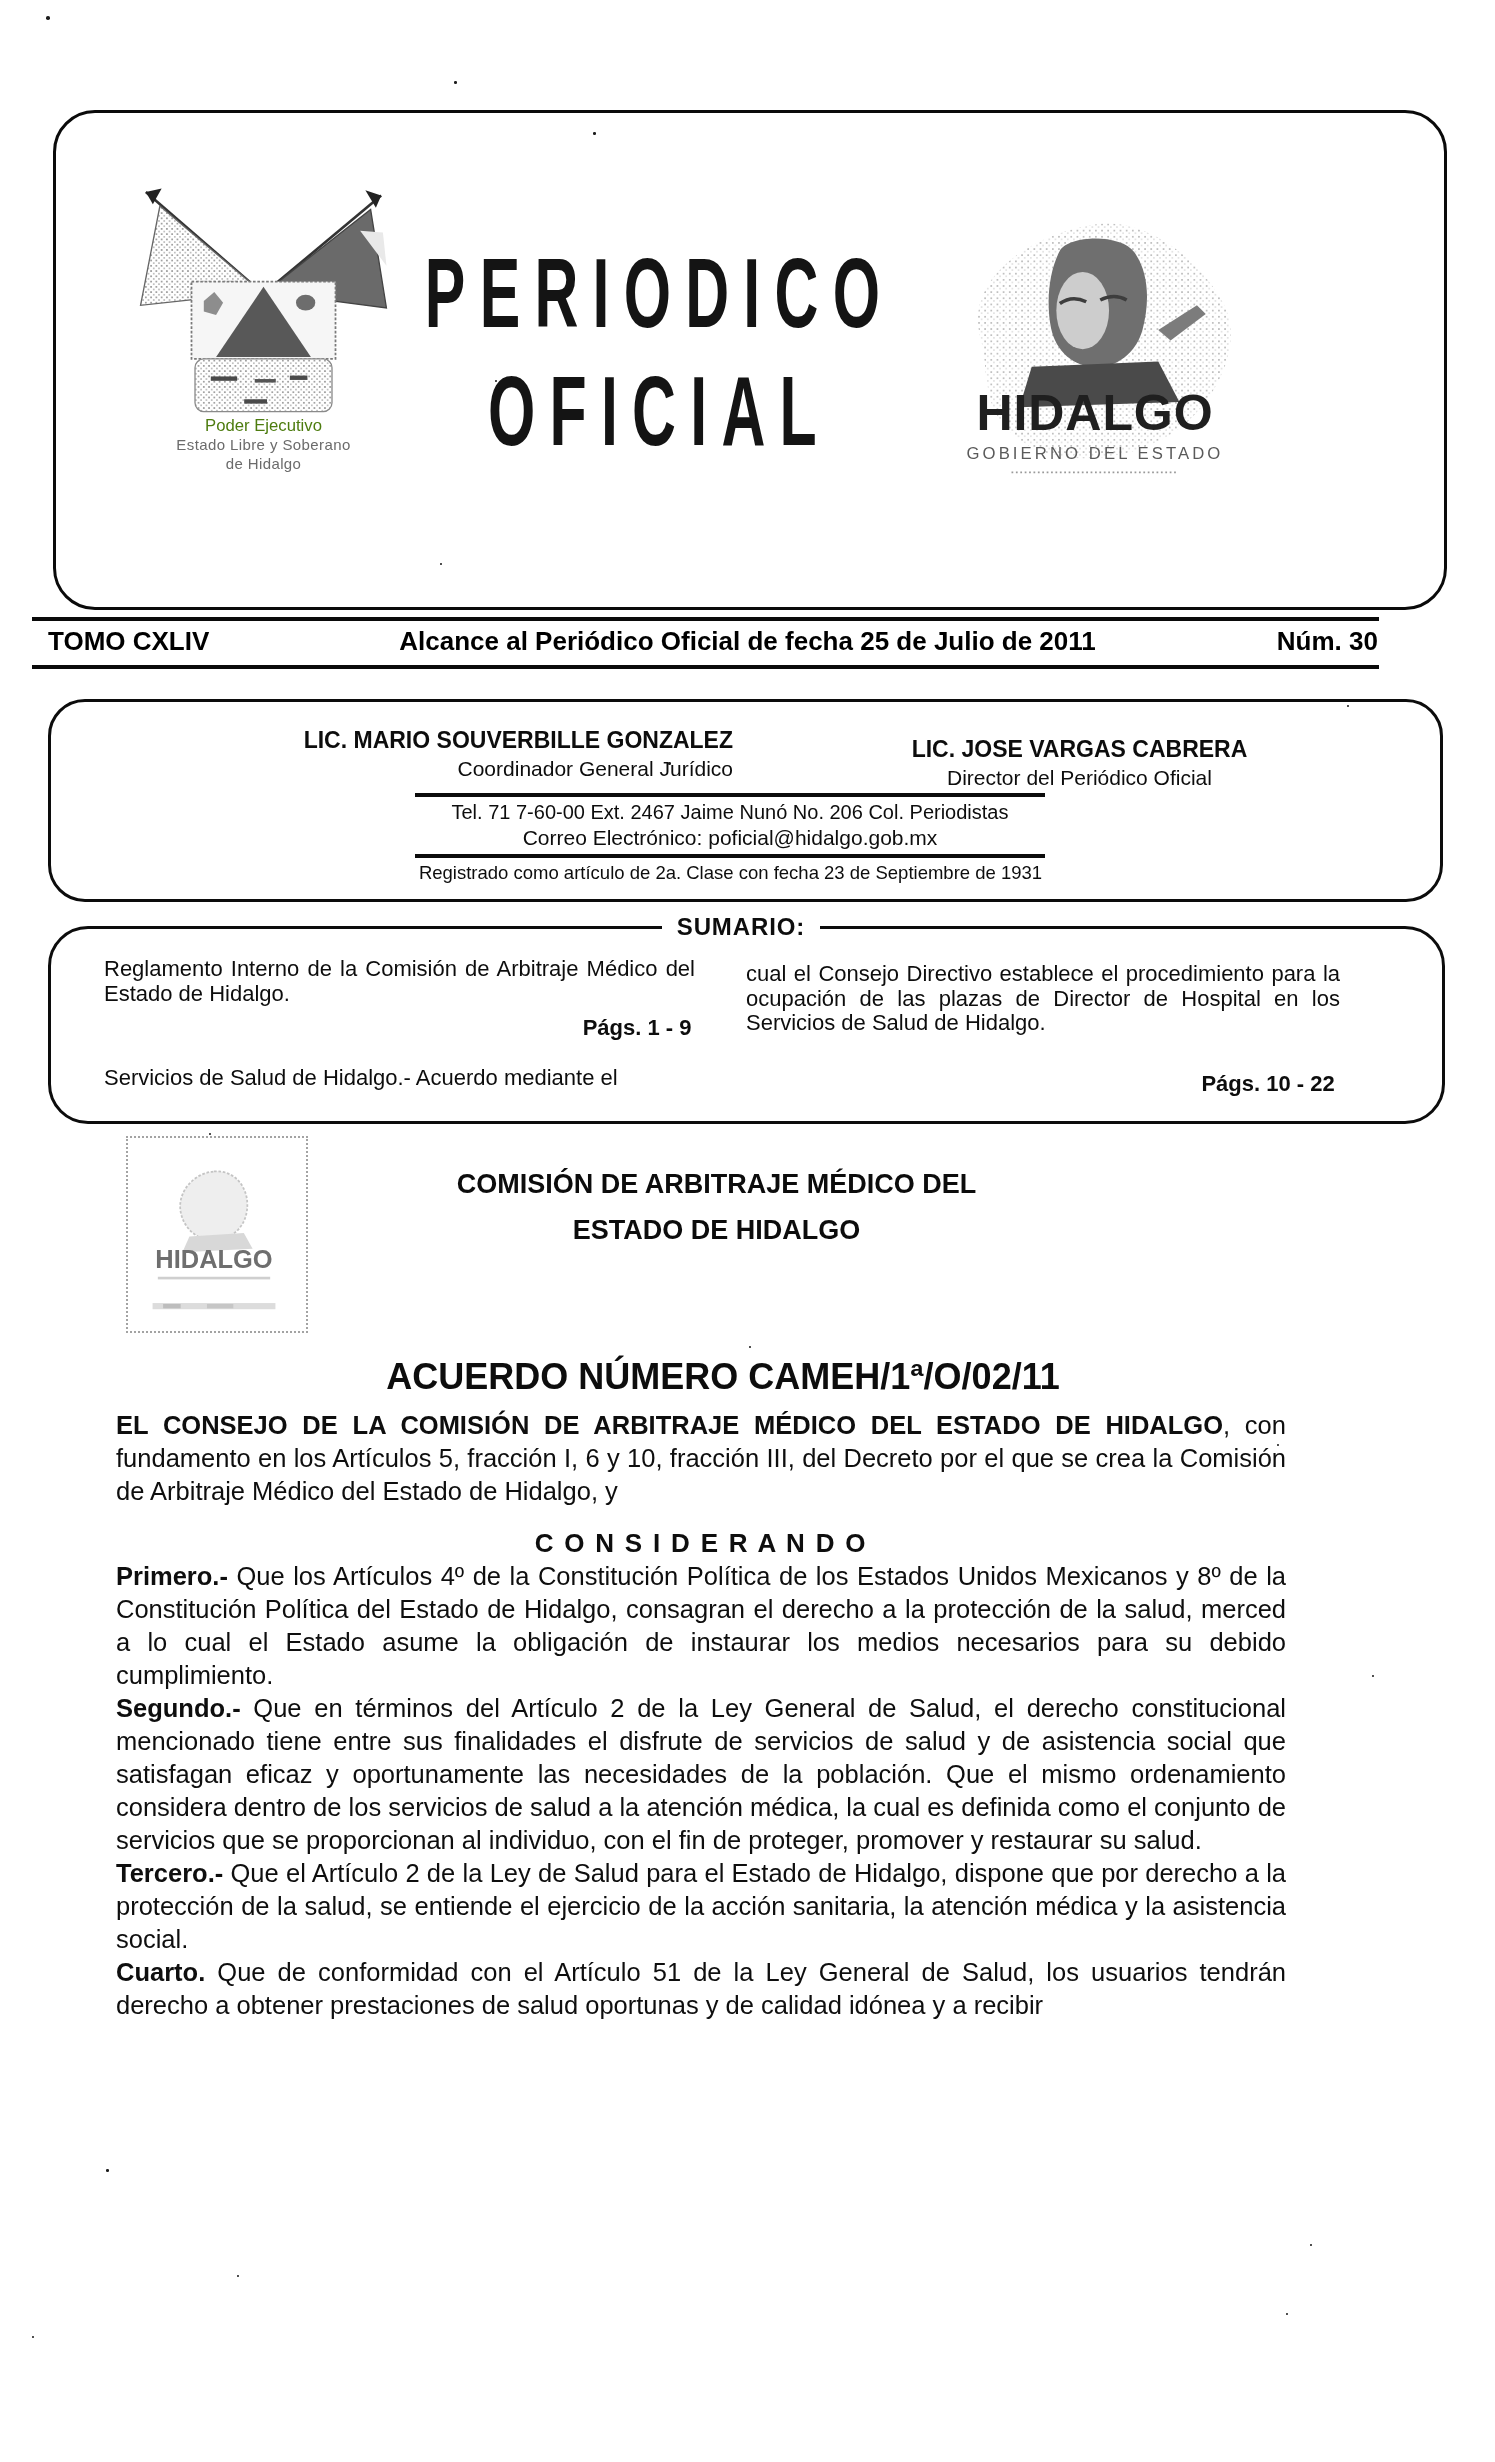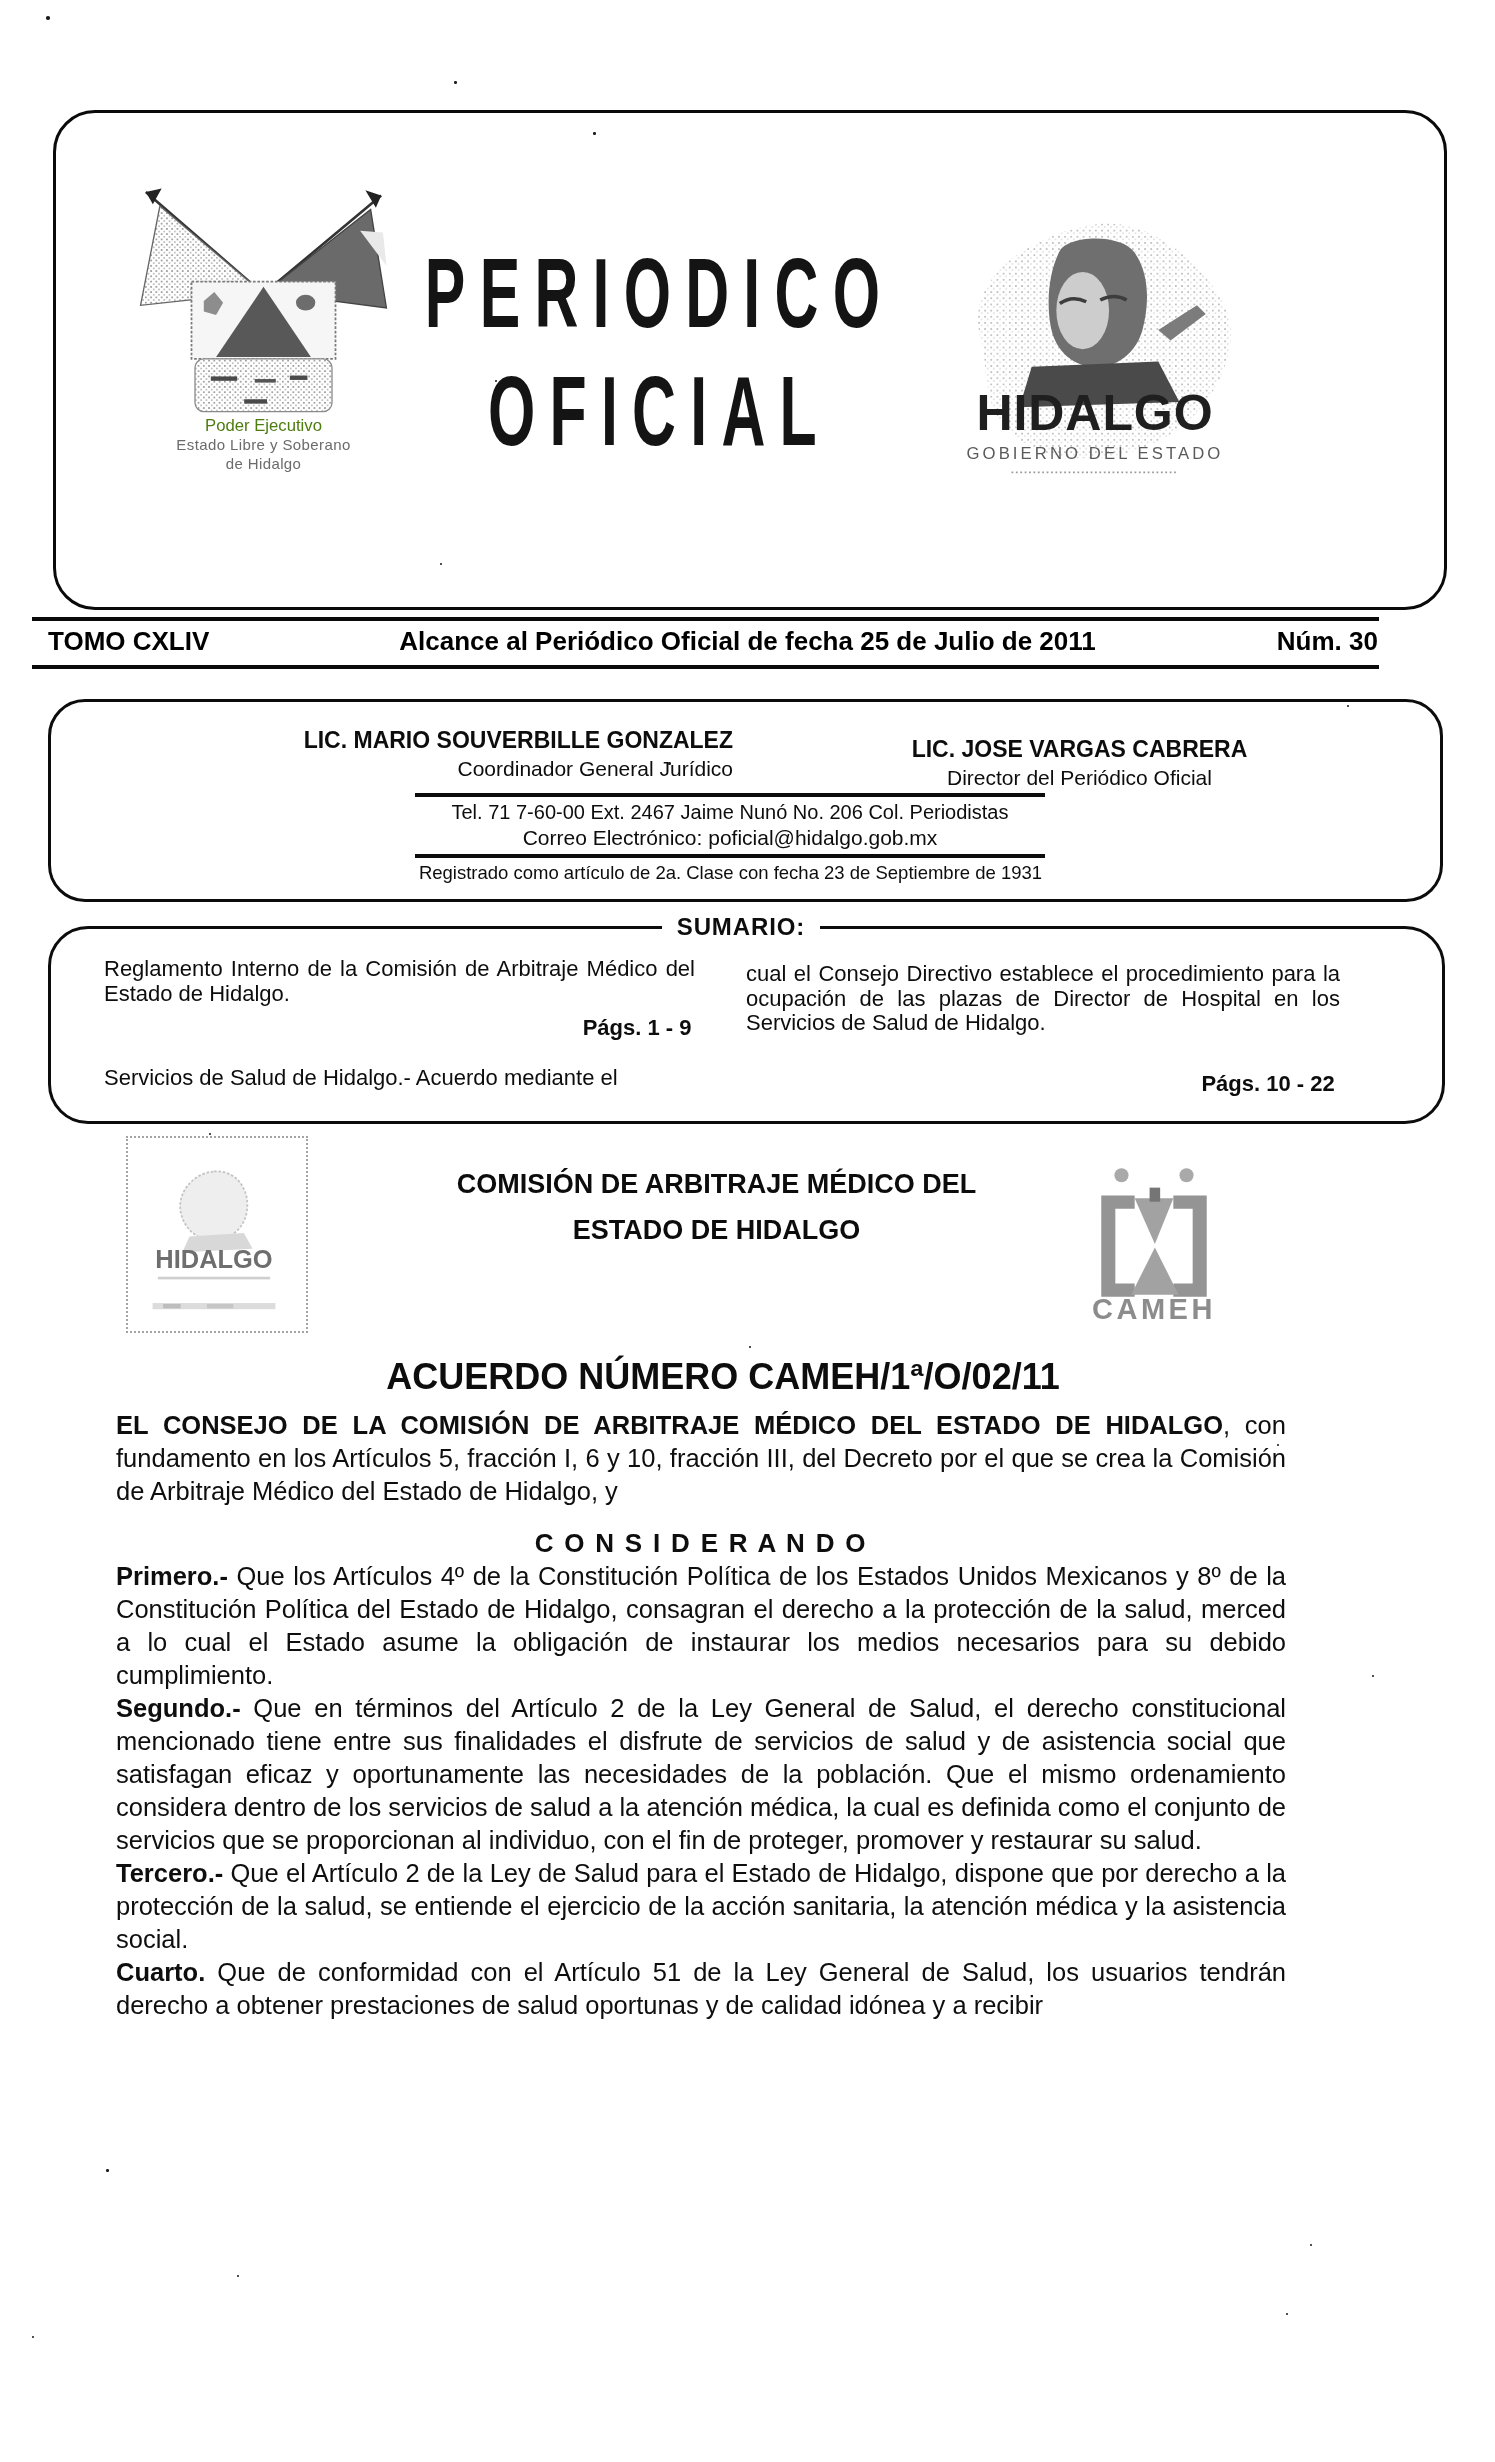--- a/index.html
+++ b/index.html
@@ -163,32 +163,20 @@
       <rect x="40" y="189" width="20" height="5" fill="#bdbdbd"></rect>
       <rect x="90" y="189" width="30" height="5" fill="#c6c6c6"></rect>
     </svg>
   </div>
 
   <div class="abs sec-head">
     <div>COMISIÓN DE ARBITRAJE MÉDICO DEL</div>
     <div>ESTADO DE HIDALGO</div>
   </div>
 
-  <div class="abs" style="left:1066px;top:1156px;width:176px;height:167px;">
-    <svg width="176" height="167" viewBox="0 0 200 190">
-      <circle cx="63" cy="22" r="8" fill="#9a9a9a" opacity="0.85"></circle>
-      <circle cx="137" cy="22" r="8" fill="#9a9a9a" opacity="0.85"></circle>
-      <path d="M40,45 H78 V60 H56 V145 H78 V160 H40 Z" fill="#949494"></path>
-      <path d="M160,45 H122 V60 H144 V145 H122 V160 H160 Z" fill="#949494"></path>
-      <polygon points="78,48 122,48 101,100" fill="#a2a2a2"></polygon>
-      <polygon points="101,104 74,158 128,158" fill="#a2a2a2"></polygon>
-      <rect x="95" y="36" width="12" height="16" fill="#757575"></rect>
-      <text x="100" y="185" text-anchor="middle" font-size="33" font-weight="bold" fill="#8c8c8c" letter-spacing="4">CAMEH</text>
-    </svg>
-  </div>
 
   <div class="abs acuerdo">ACUERDO NÚMERO CAMEH/1ª/O/02/11</div>
 
   <div class="abs bodyText">
     <p><span class="b">EL CONSEJO DE LA COMISIÓN DE ARBITRAJE MÉDICO DEL ESTADO DE HIDALGO</span><span>, con fundamento en los Artículos 5, fracción I, 6 y 10, fracción III, del Decreto por el que se crea la Comisión de Arbitraje Médico del Estado de Hidalgo, y</span></p>
 
     <div class="considerando">C O N S I D E R A N D O</div>
 
     <p class="mt-p1"><span class="b">Primero.-</span><span> Que los Artículos 4º de la Constitución Política de los Estados Unidos Mexicanos y 8º de la Constitución Política del Estado de Hidalgo, consagran el derecho a la protección de la salud, merced a lo cual el Estado asume la obligación de instaurar los medios necesarios para su debido cumplimiento.</span></p>
 

